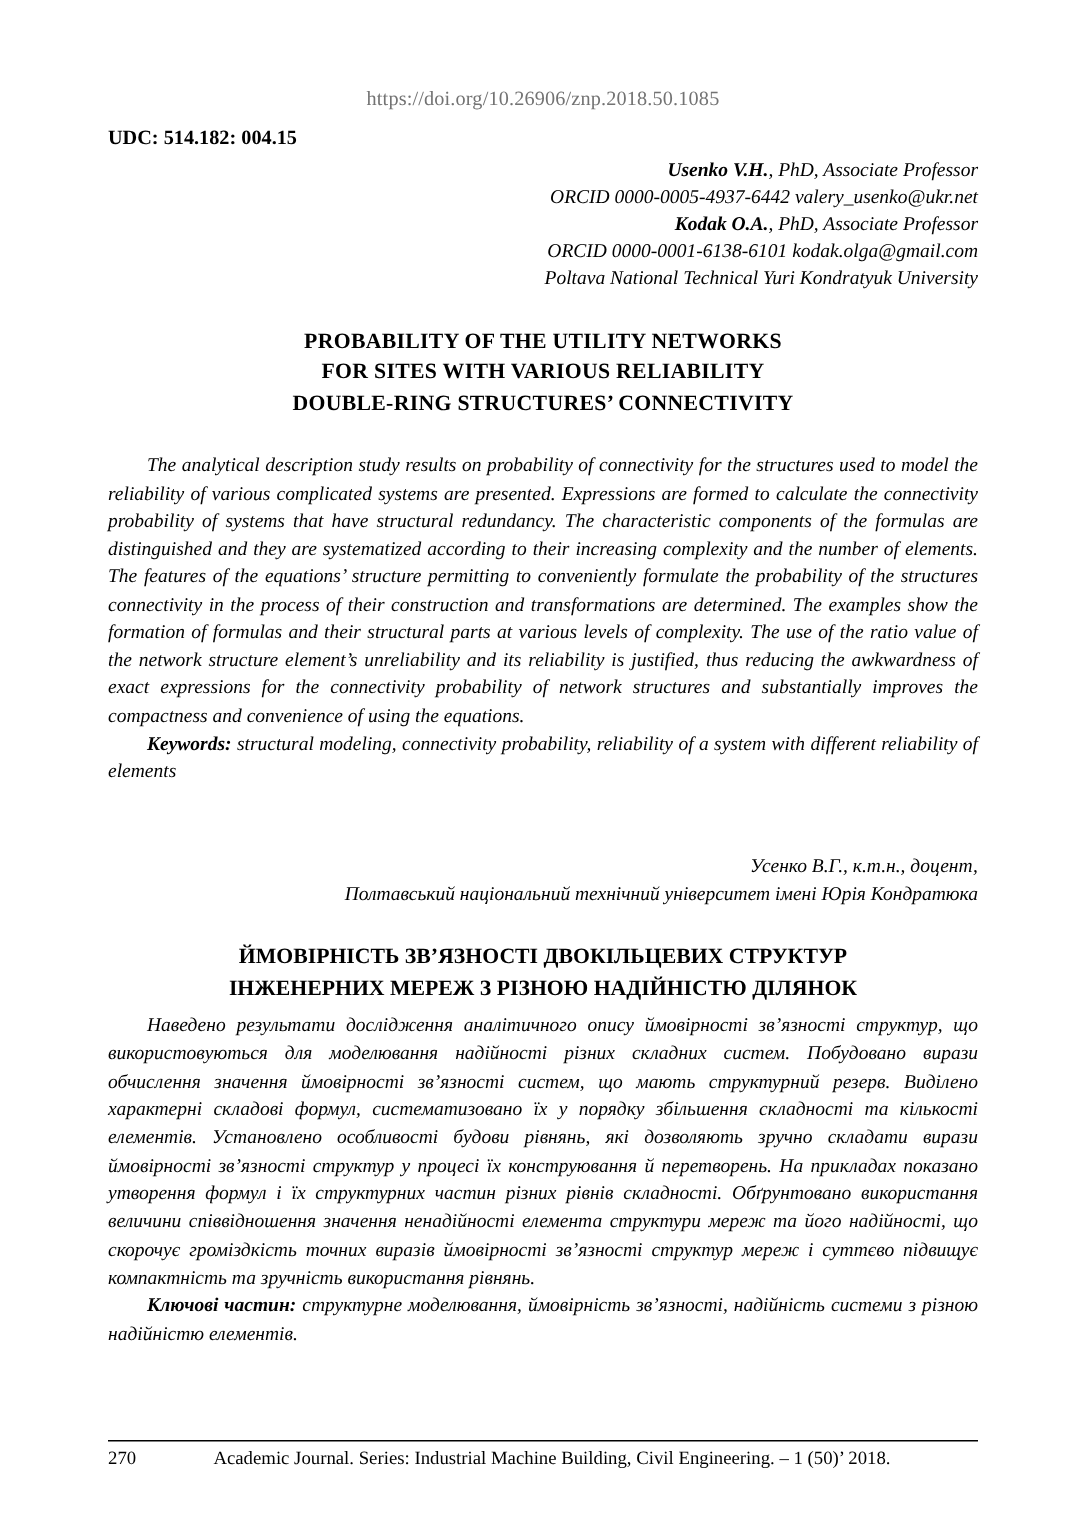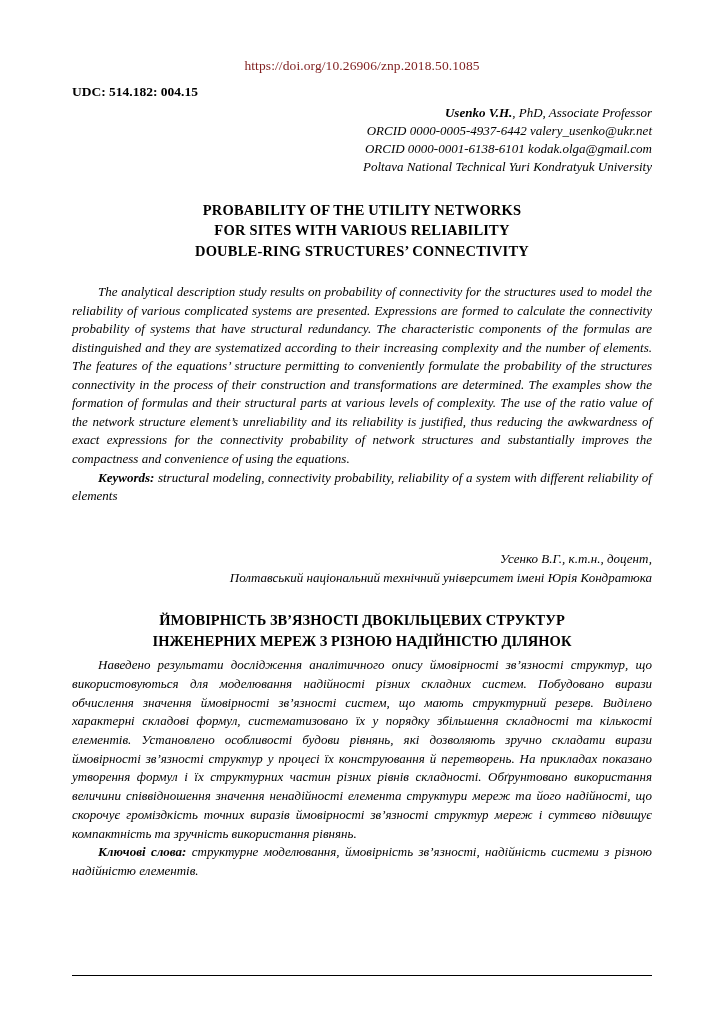--- a/index.html
+++ b/index.html
@@ -17,21 +17,21 @@
   }
   .page {
     position: relative;
     width: 724px;
     height: 1024px;
     box-sizing: border-box;
     padding: 58px 72px 0 72px;
   }
   .doi {
     text-align: center;
-    color: #7f1d1d;
+    color: #737373;
     font-size: 13.5px;
     font-family: "Liberation Serif", serif;
     letter-spacing: 0.1px;
     margin-bottom: 10px;
   }
   .udc {
     font-size: 13.5px;
     font-weight: bold;
     font-family: "Liberation Serif", serif;
     margin-bottom: 4px;
@@ -159,20 +159,21 @@
 
 <div class="page">
 
   <div class="doi">https://doi.org/10.26906/znp.2018.50.1085</div>
 
   <div class="udc">UDC: 514.182: 004.15</div>
 
   <div class="authors-block">
     <div><span class="name">Usenko V.H.</span><span class="plain">, PhD, Associate Professor</span></div>
     <div class="orcid-line">ORCID 0000-0005-4937-6442    valery_usenko@ukr.net</div>
+    <div><span class="name">Kodak O.A.</span><span class="plain">, PhD, Associate Professor</span></div>
     <div class="orcid-line">ORCID 0000-0001-6138-6101    kodak.olga@gmail.com</div>
     <div>Poltava National Technical Yuri Kondratyuk University</div>
   </div>
 
   <div class="title">
     <div>PROBABILITY OF THE UTILITY NETWORKS</div>
     <div>FOR SITES WITH VARIOUS RELIABILITY</div>
     <div>DOUBLE-RING STRUCTURES’ CONNECTIVITY</div>
   </div>
 
@@ -186,19 +187,23 @@
 
   <div class="ua-affiliation">Полтавський національний технічний університет імені Юрія Кондратюка</div>
 
   <div class="title-ua">
     <div>ЙМОВІРНІСТЬ ЗВ’ЯЗНОСТІ ДВОКІЛЬЦЕВИХ СТРУКТУР</div>
     <div>ІНЖЕНЕРНИХ МЕРЕЖ З РІЗНОЮ НАДІЙНІСТЮ ДІЛЯНОК</div>
   </div>
 
   <div class="abstract-ua">Наведено результати дослідження аналітичного опису ймовірності зв’язності структур, що використовуються для моделювання надійності різних складних систем. Побудовано вирази обчислення значення ймовірності зв’язності систем, що мають структурний резерв. Виділено характерні складові формул, систематизовано їх у порядку збільшення складності та кількості елементів. Установлено особливості будови рівнянь, які дозволяють зручно складати вирази ймовірності зв’язності структур у процесі їх конструювання й перетворень. На прикладах показано утворення формул і їх структурних частин різних рівнів складності. Обґрунтовано використання величини співвідношення значення ненадійності елемента структури мереж та його надійності, що скорочує громіздкість точних виразів ймовірності зв’язності структур мереж і суттєво підвищує   компактність та зручність використання рівнянь.</div>
 
-  <div class="keywords-ua"><span class="keywords-label">Ключові  слова:</span><span> структурне моделювання, ймовірність зв’язності, надійність системи з різною надійністю елементів.</span></div>
+  <div class="keywords-ua"><span class="keywords-label">Ключові  частин:</span><span> структурне моделювання, ймовірність зв’язності, надійність системи з різною надійністю елементів.</span></div>
 
   <div class="footer">
     <div class="footer-rule"></div>
+    <div class="footer-row">
+      <div class="footer-page">270</div>
+      <div class="footer-text">Academic Journal. Series: Industrial Machine Building, Civil Engineering. – 1 (50)’ 2018.</div>
+    </div>
   </div>
 
 </div>
 
 </body></html>

